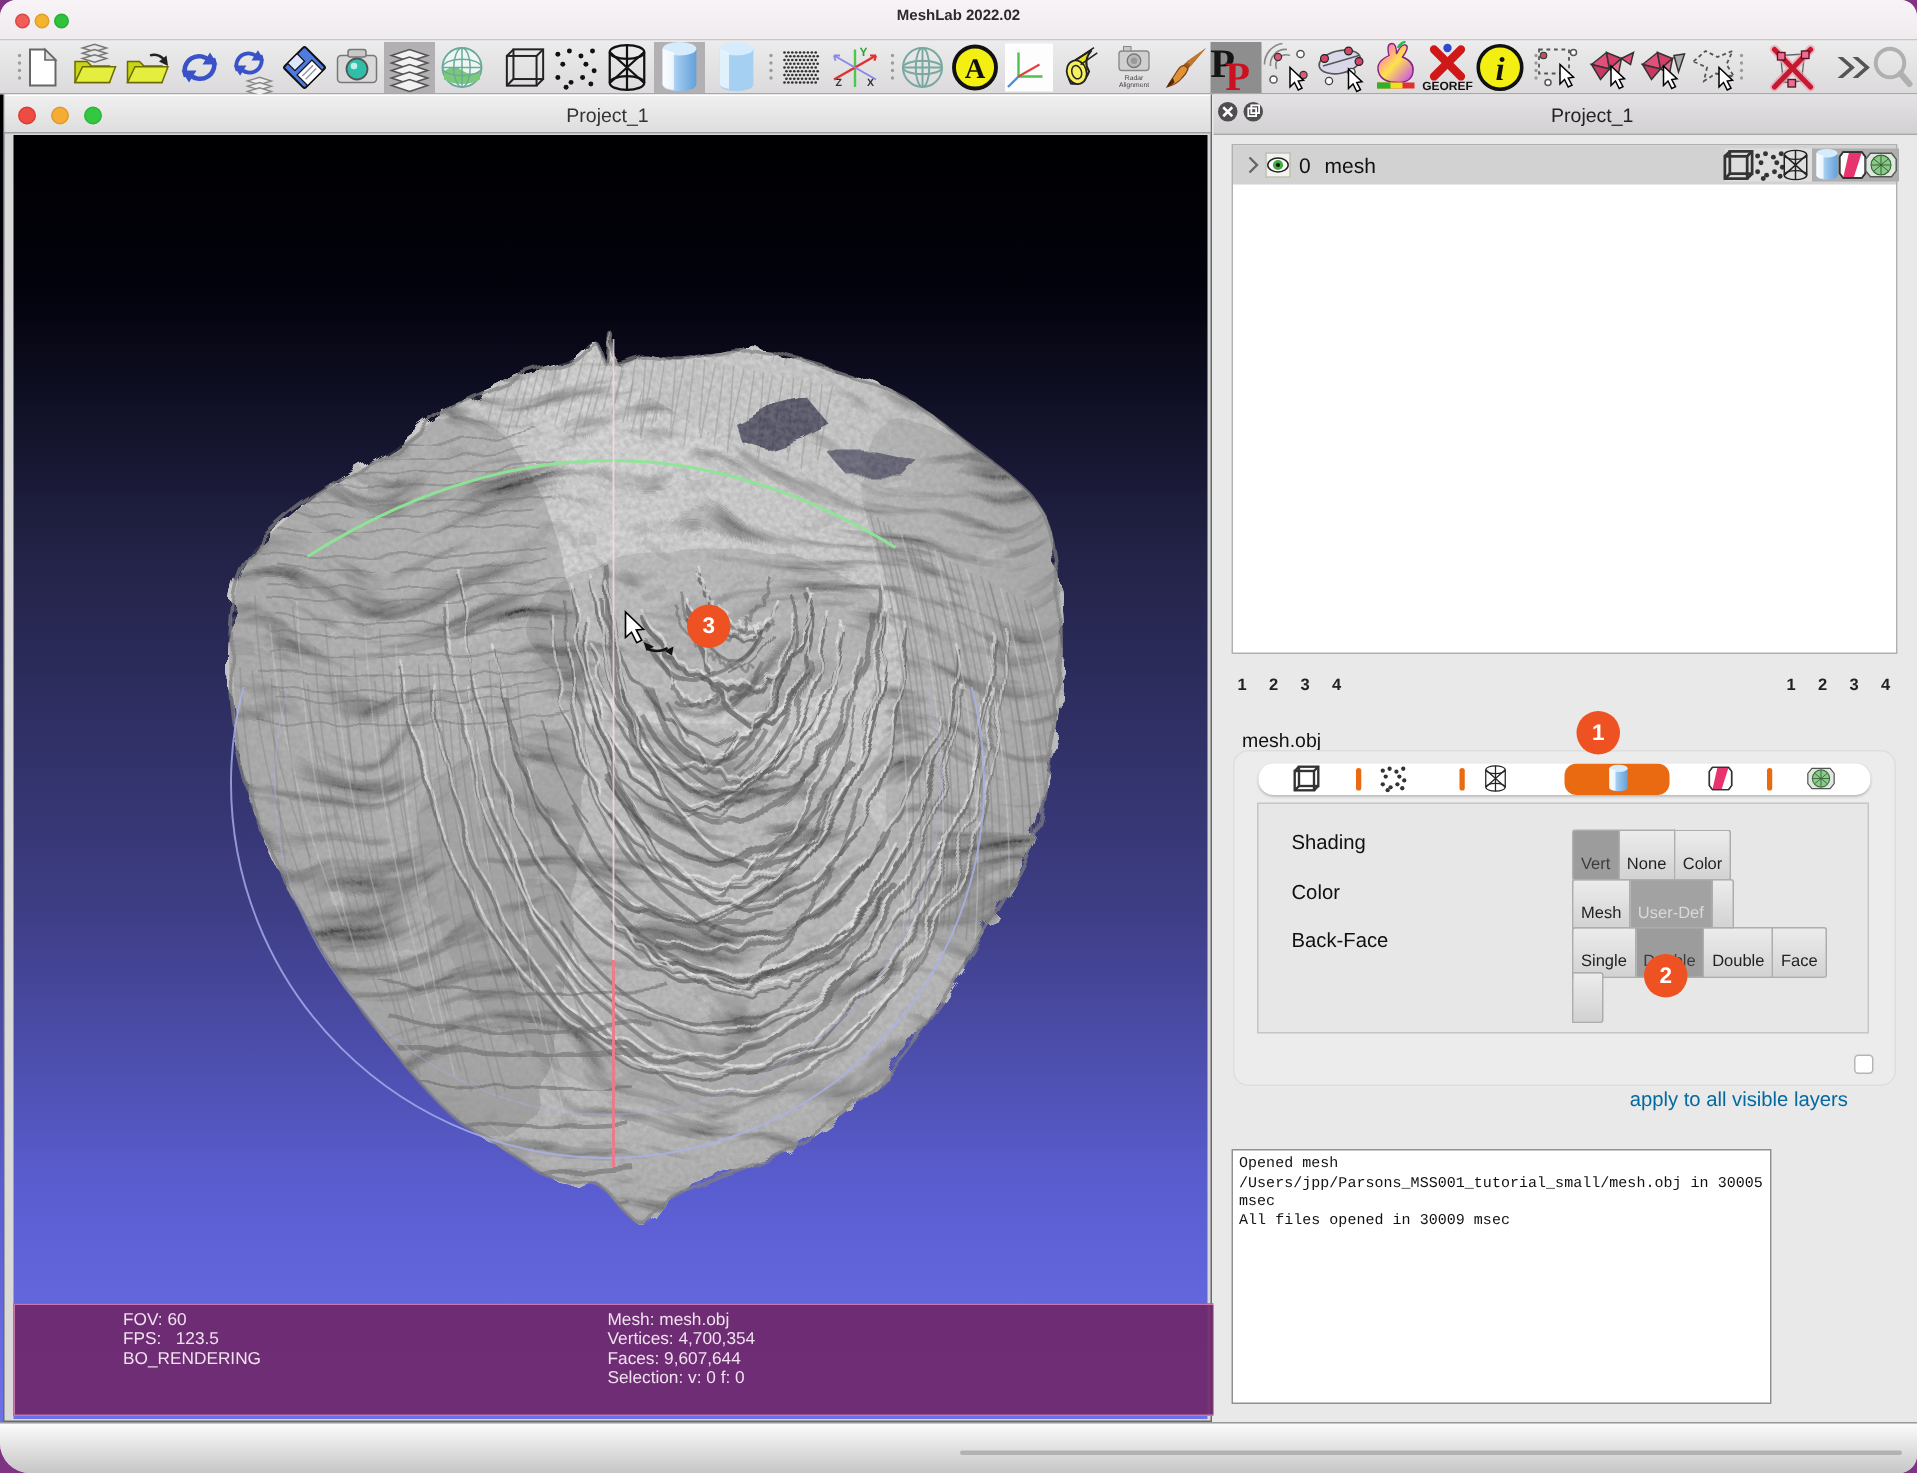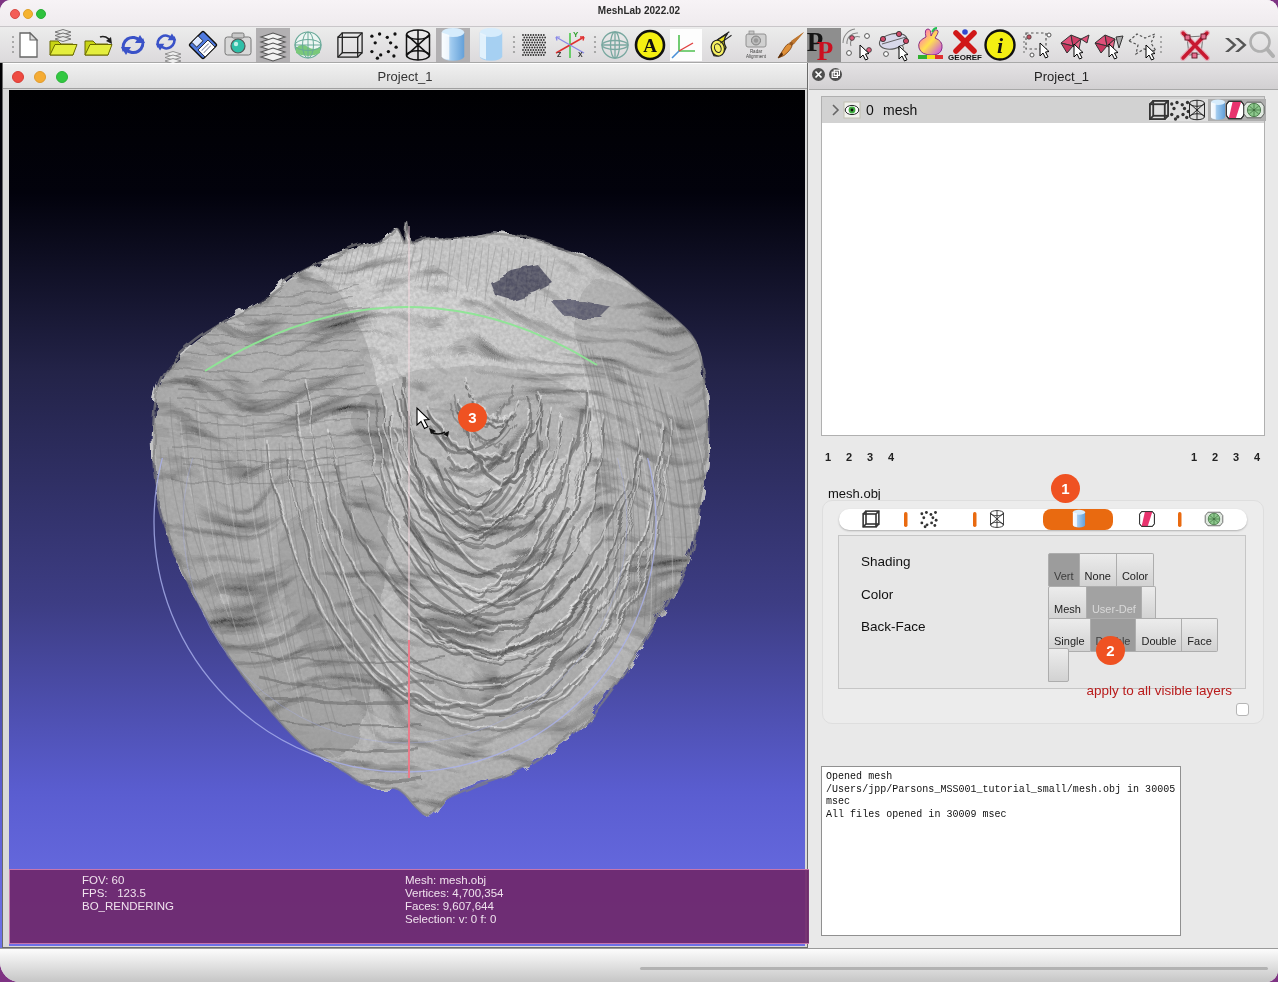--- a/index.html
+++ b/index.html
@@ -25,21 +25,21 @@
 #obox{position:absolute;left:13px;top:437px;width:442px;height:224px;background:#ececec;border:1px solid #dedede;border-radius:10px}
 #tabbar{position:absolute;left:30px;top:446px;width:408px;height:21px;background:#fff;border-radius:10px;box-shadow:0 1px 2px rgba(0,0,0,0.25)}
 #ipanel{position:absolute;left:29px;top:472px;width:408px;height:154px;background:#e7e7e7;border:1px solid #c6c6c6}
 .rowlab{position:absolute;left:22px;font-size:13.5px;font-weight:normal;color:#101010}
 .segctl{position:absolute;display:flex;height:13px;font-size:11px;line-height:12.5px}
 .seg{padding:16px 5px;background:linear-gradient(#ececec,#d2d2d2);border:1px solid #adadad;border-left:none;color:#222;text-align:center}
 .seg:first-child{border-left:1px solid #adadad;border-radius:2px 0 0 2px}
 .seg:last-child{border-radius:0 2px 2px 0}
 .seg.on{background:#9c9c9c;color:#3c3c3c}
 .seg.on2{background:#a2a2a2;color:#d8d8d8}
-#applyrow{position:absolute;right:46px;top:620px;font-size:13.5px;color:#b91c1c}
+#applyrow{position:absolute;right:46px;top:662px;font-size:13.5px;color:#0369a1}
 #applychk{position:absolute;left:427px;top:640px;width:13px;height:13px;background:#fff;border:1px solid #b5b5b5;border-radius:3px}
 #logbox{position:absolute;left:12px;top:703px;width:360px;height:170px;background:#fff;border:1px solid #909090;font-family:"Liberation Mono",monospace;font-size:10px;line-height:12.6px;color:#111;padding:4px 4px;letter-spacing:0.02px}
 #footer{position:absolute;left:0;top:948px;width:1278px;height:34px;background:linear-gradient(#fcfcfc,#c6c6c6);border-top:1px solid #9a9a9a}
 #footer .scroll{position:absolute;left:640px;top:18px;width:628px;height:3px;background:#b2b2b2;border-radius:2px}
 .badge{position:absolute;width:29px;height:29px;border-radius:50%;background:#ef5222;color:#fff;font-size:15px;font-weight:bold;text-align:center;line-height:29px}
 </style></head><body>
 <div id="app">
 <div id="titlebar">
 <div class="tl" style="left:10px;top:9px;width:10px;height:10px;background:#f35d57;border:0.5px solid #d84a46"></div>
 <div class="tl" style="left:23px;top:9px;width:10px;height:10px;background:#f5b32f;border:0.5px solid #dda02a"></div>

